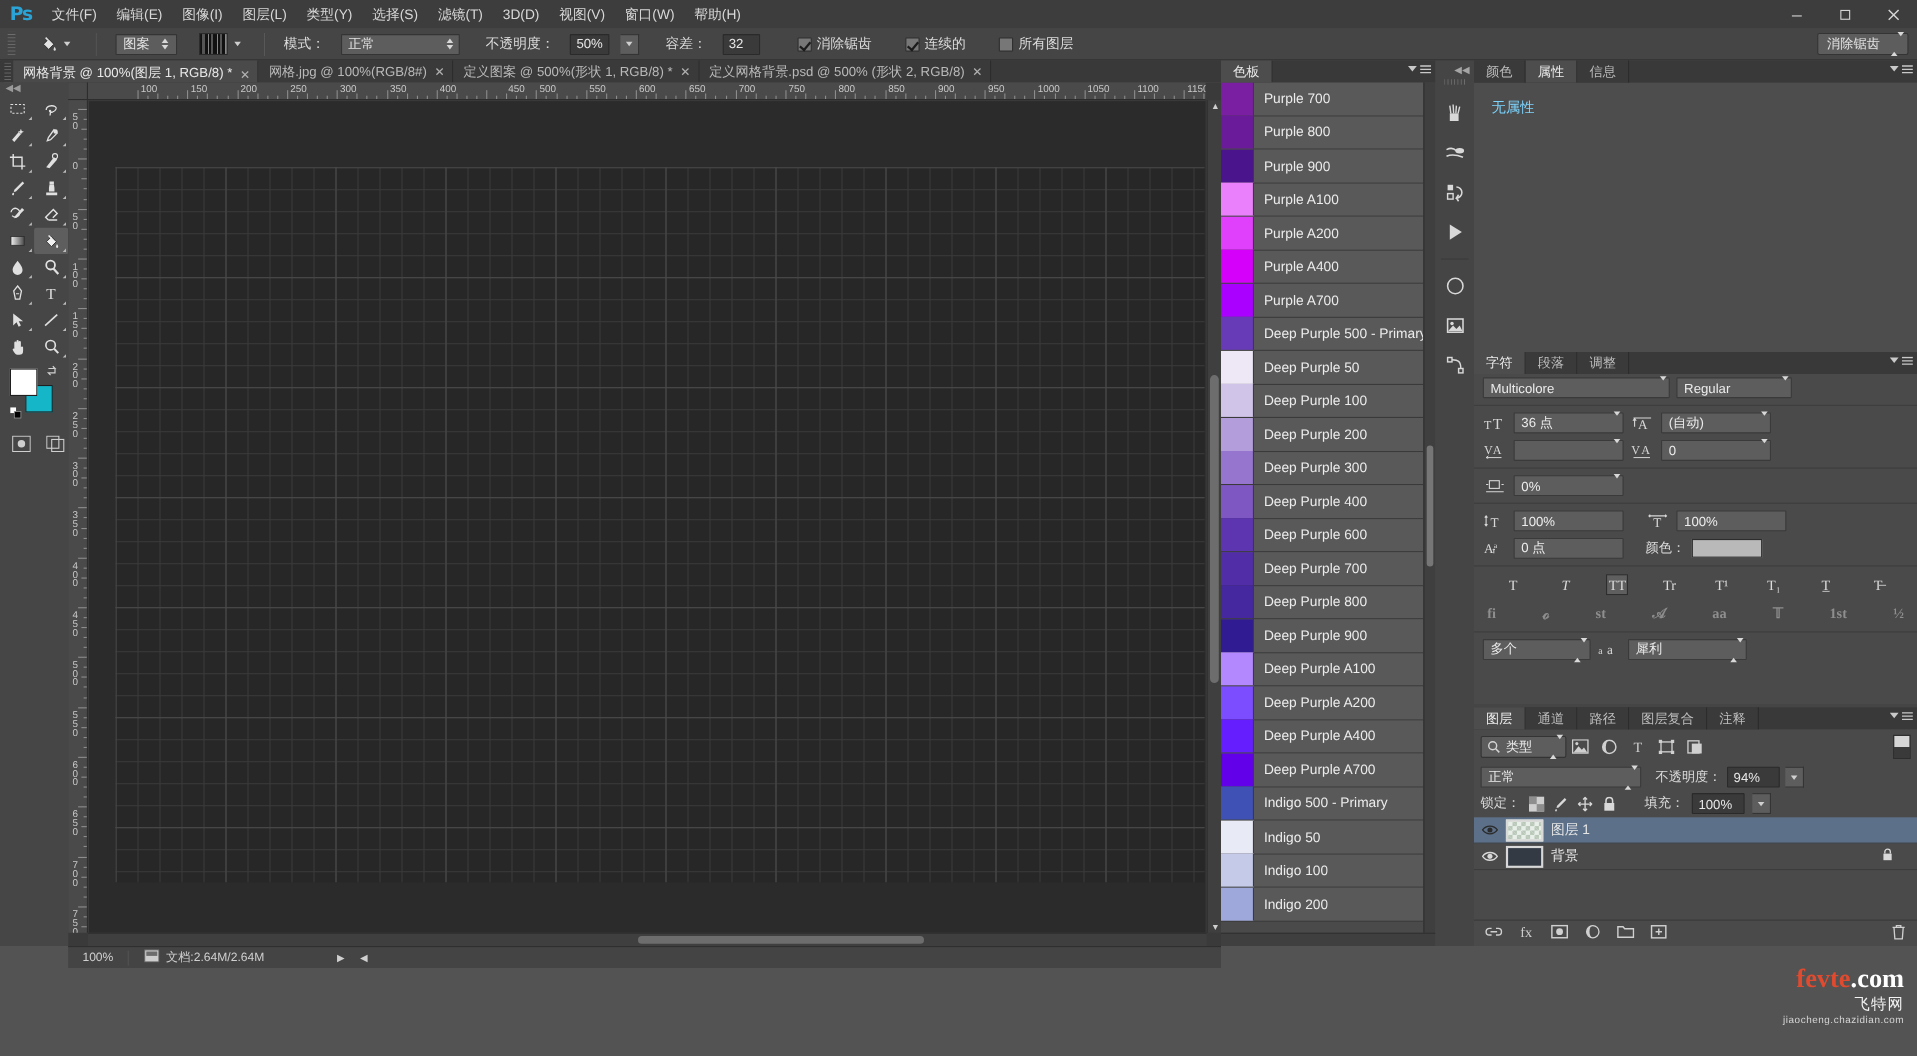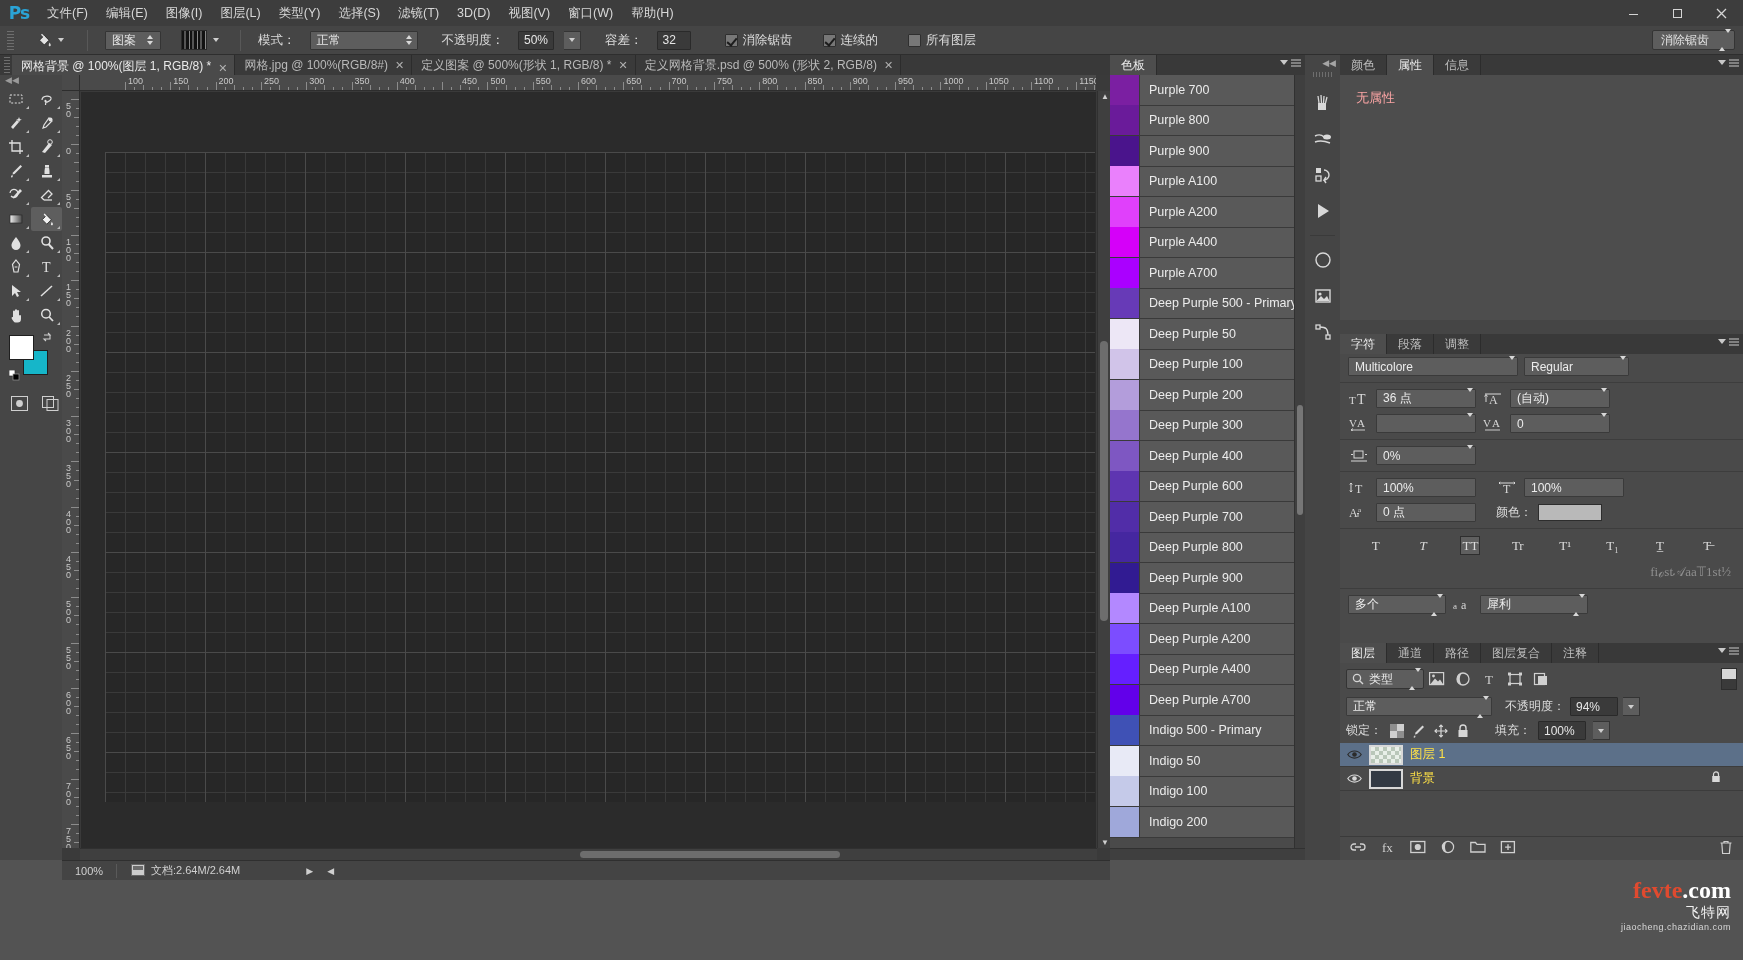--- a/index.html
+++ b/index.html
@@ -204,36 +204,36 @@
   .icon-rail { position:absolute; left:1305px; top:55px; width:35px; height:805px; background:#454545; }
   .rail-grip { width:20px;height:7px;margin:4px auto 6px;
     background: repeating-linear-gradient(to right,#6e6e6e 0 1px, transparent 1px 3px);
     background-size:3px 5px; background-repeat:repeat-x;}
   .rail-icon { width:35px; height:36px; display:flex; align-items:center; justify-content:center; }
   .rail-div { height:1px; background:#3a3a3a; margin:6px 5px; }
 
   
   .rdock { position:absolute; left:1340px; top:55px; width:403px; height:805px; background:#454545; }
   .rd-top-tabs { height:20px; background:#393939; display:flex; position:relative; }
-  .prop-body { height:245px; background:#4d4d4d; padding:14px 0 0 16px; font-size:13px; color:#fca5a5;}
-  .char-panel { position:absolute; left:0; top:279px; right:0; height:320px; background:#4a4a4a; }
+  .prop-body { height:245px; background:#4d4d4d; padding:14px 0 0 16px; font-size:13px; color:#7dd3fc;}
+  .char-panel { position:absolute; left:0; top:265px; right:0; height:320px; background:#4a4a4a; }
   .cp-row { display:flex; align-items:center; gap:6px; padding:3px 8px; }
   .cp-ico { width:22px; height:19px; display:flex;align-items:center;justify-content:center; color:#d8d8d8; font-size:12px;}
   .cp-field {
     height:19px; background:#5d5d5d;border:1px solid #3a3a3a; display:flex;align-items:center;
     padding:0 2px 0 6px; color:#ececec; font-size:12px; border-radius:1px;
   }
   .cp-divider { height:1px; background:#3d3d3d; margin:3px 0; }
   .cp-style-row { display:flex; align-items:center; justify-content:space-around; padding:4px 12px; }
   .cp-style-btn {
     width:20px;height:19px;display:flex;align-items:center;justify-content:center;
     color:#dcdcdc; font-size:13px; font-family:"Liberation Serif", serif;
   }
   .cp-style-btn.on { background:#5f5f5f; border:1px solid #2e2e2e; }
-  .cp-ot-row { display:flex; align-items:center; justify-content:flex-end; padding:4px 12px; }
+  .cp-ot-row { display:flex; align-items:center; justify-content:space-between; padding:4px 12px;font-weight:bold; }
   .cp-ot { color:#8e8e8e; font-size:13px; font-family:"Liberation Serif", serif; }
 
   .layers-panel { position:absolute; left:0; top:588px; right:0; bottom:0; background:#4a4a4a; }
   .lp-tabs { height:20px; background:#393939; display:flex; position:relative; }
   .lp-filter { display:flex; align-items:center; gap:0; padding:5px 6px; }
   .lp-search {
     height:20px; background:#5d5d5d; border:1px solid #343434; display:flex; align-items:center;
     padding:0 2px 0 5px; gap:5px; color:#ececec; font-size:12px; border-radius:2px;
   }
   .lp-ficon { width:26px;height:20px; display:flex;align-items:center;justify-content:center; color:#cdcdcd;}
@@ -245,21 +245,21 @@
   }
   .layer-row.sel { background:#5c7089; }
   .eye { width:16px; display:flex; align-items:center; justify-content:center; }
   .layer-thumb { width:34px;height:20px; border:2px solid #d8d8d8; flex:none; }
   .layer-thumb.checker {
     background-image:
       linear-gradient(45deg,#b9c7b9 25%,transparent 25%,transparent 75%,#b9c7b9 75%),
       linear-gradient(45deg,#b9c7b9 25%,transparent 25%,transparent 75%,#b9c7b9 75%);
     background-size:8px 8px; background-position:0 0,4px 4px; background-color:#e8efe8;
   }
-  .layer-name { font-size:12.5px; color:#fde047; }
+  .layer-name { font-size:12.5px; color:#e5e5e5; }
   .lp-footer {
     position:absolute; left:0; right:0; bottom:0; height:24px; background:#4a4a4a;
     display:flex; align-items:center; gap:14px; padding:0 10px; border-top:1px solid #3a3a3a;
   }
   .lock-ico { width:15px;height:15px;display:flex;align-items:center;justify-content:center; }
 
   
   .watermark { position:absolute; right:12px; bottom:28px; text-align:right; z-index:50;}
   .wm1 { font-size:24px; font-weight:bold; font-family:"Liberation Serif", serif; }
   .wm1 .r { color:#e04a2f; } .wm1 .w { color:#ffffff; }

